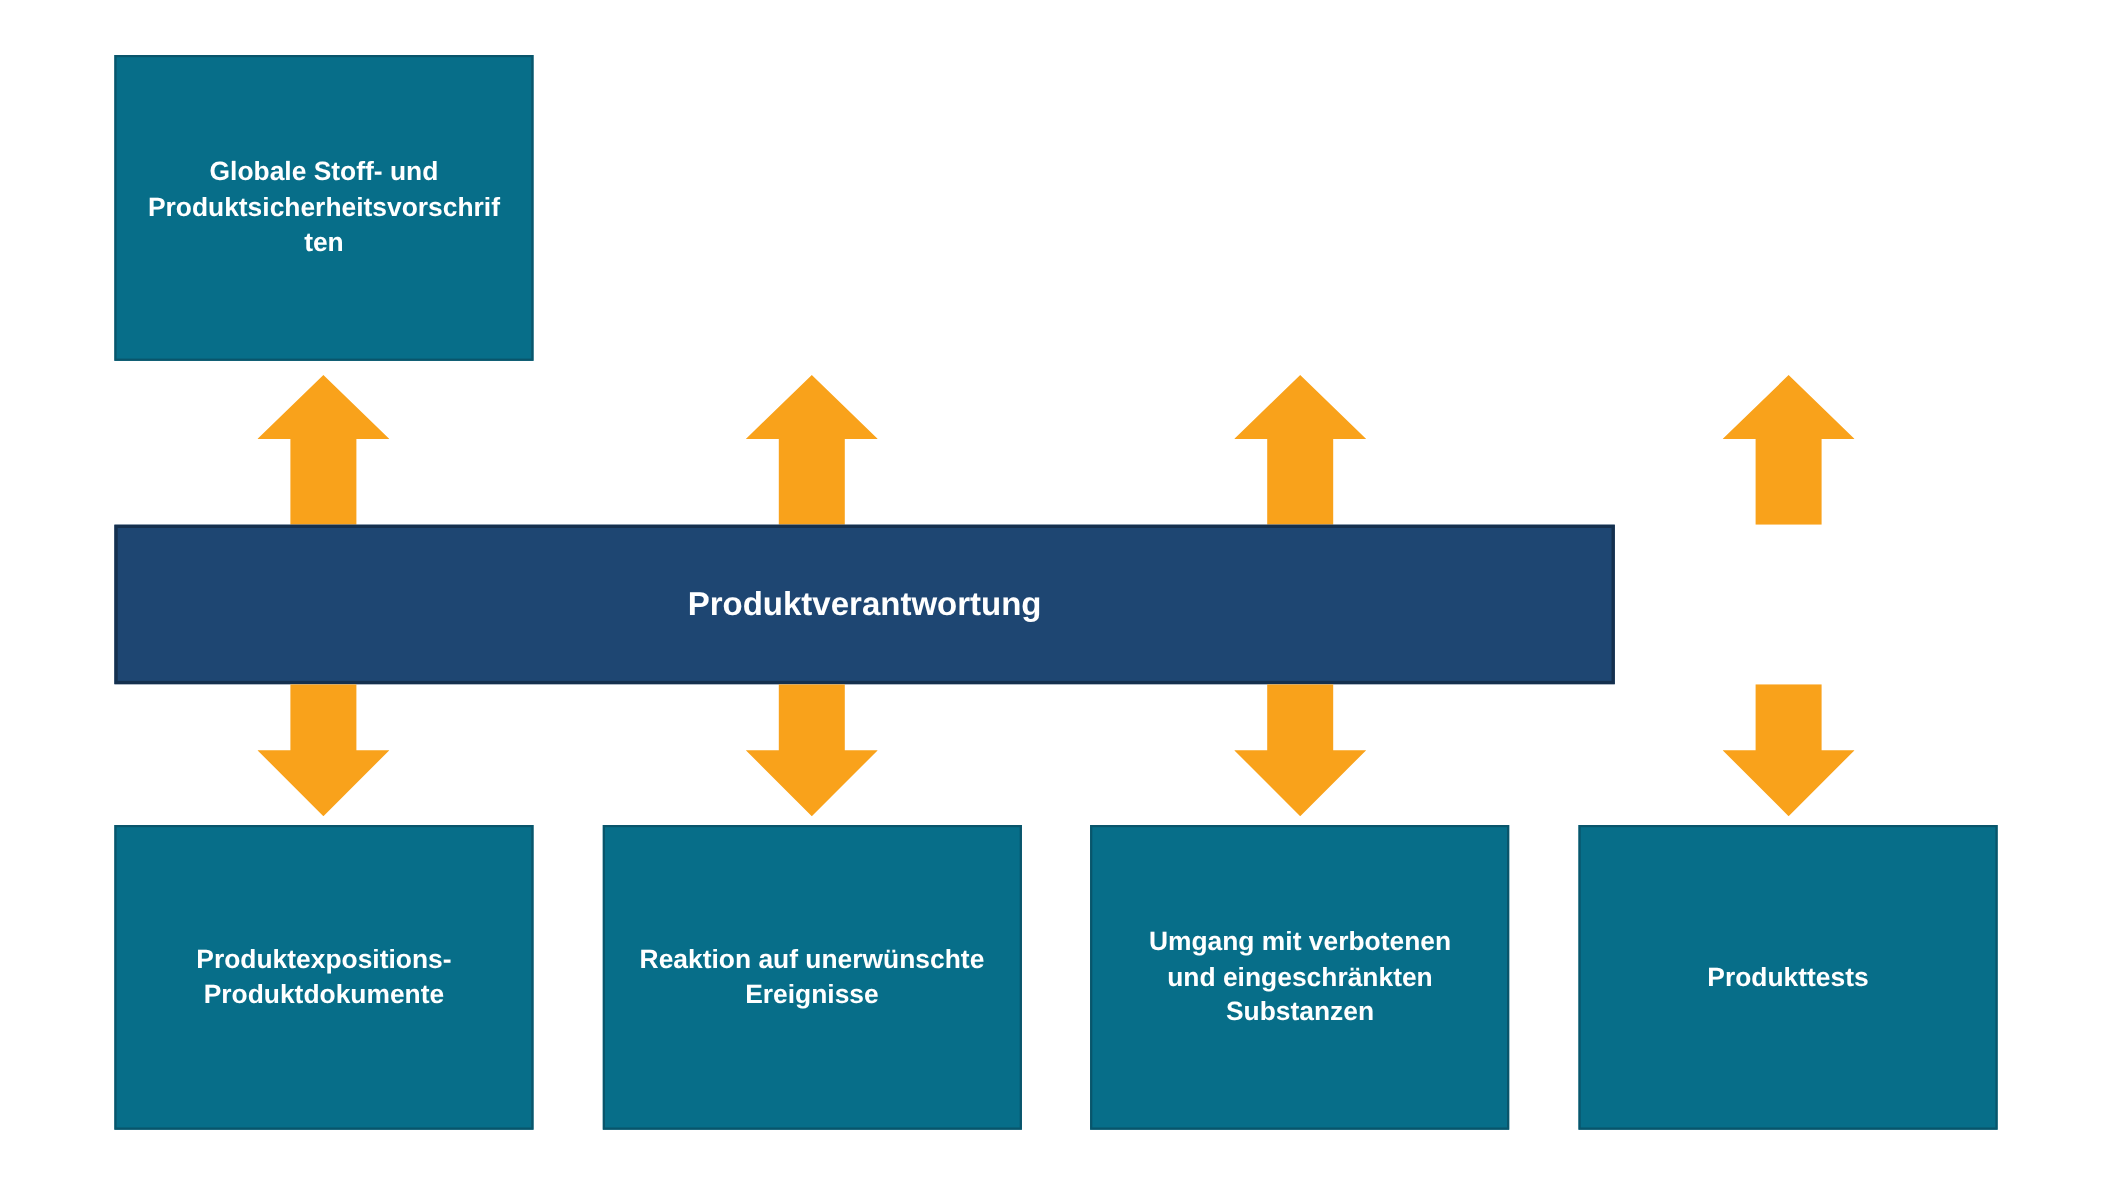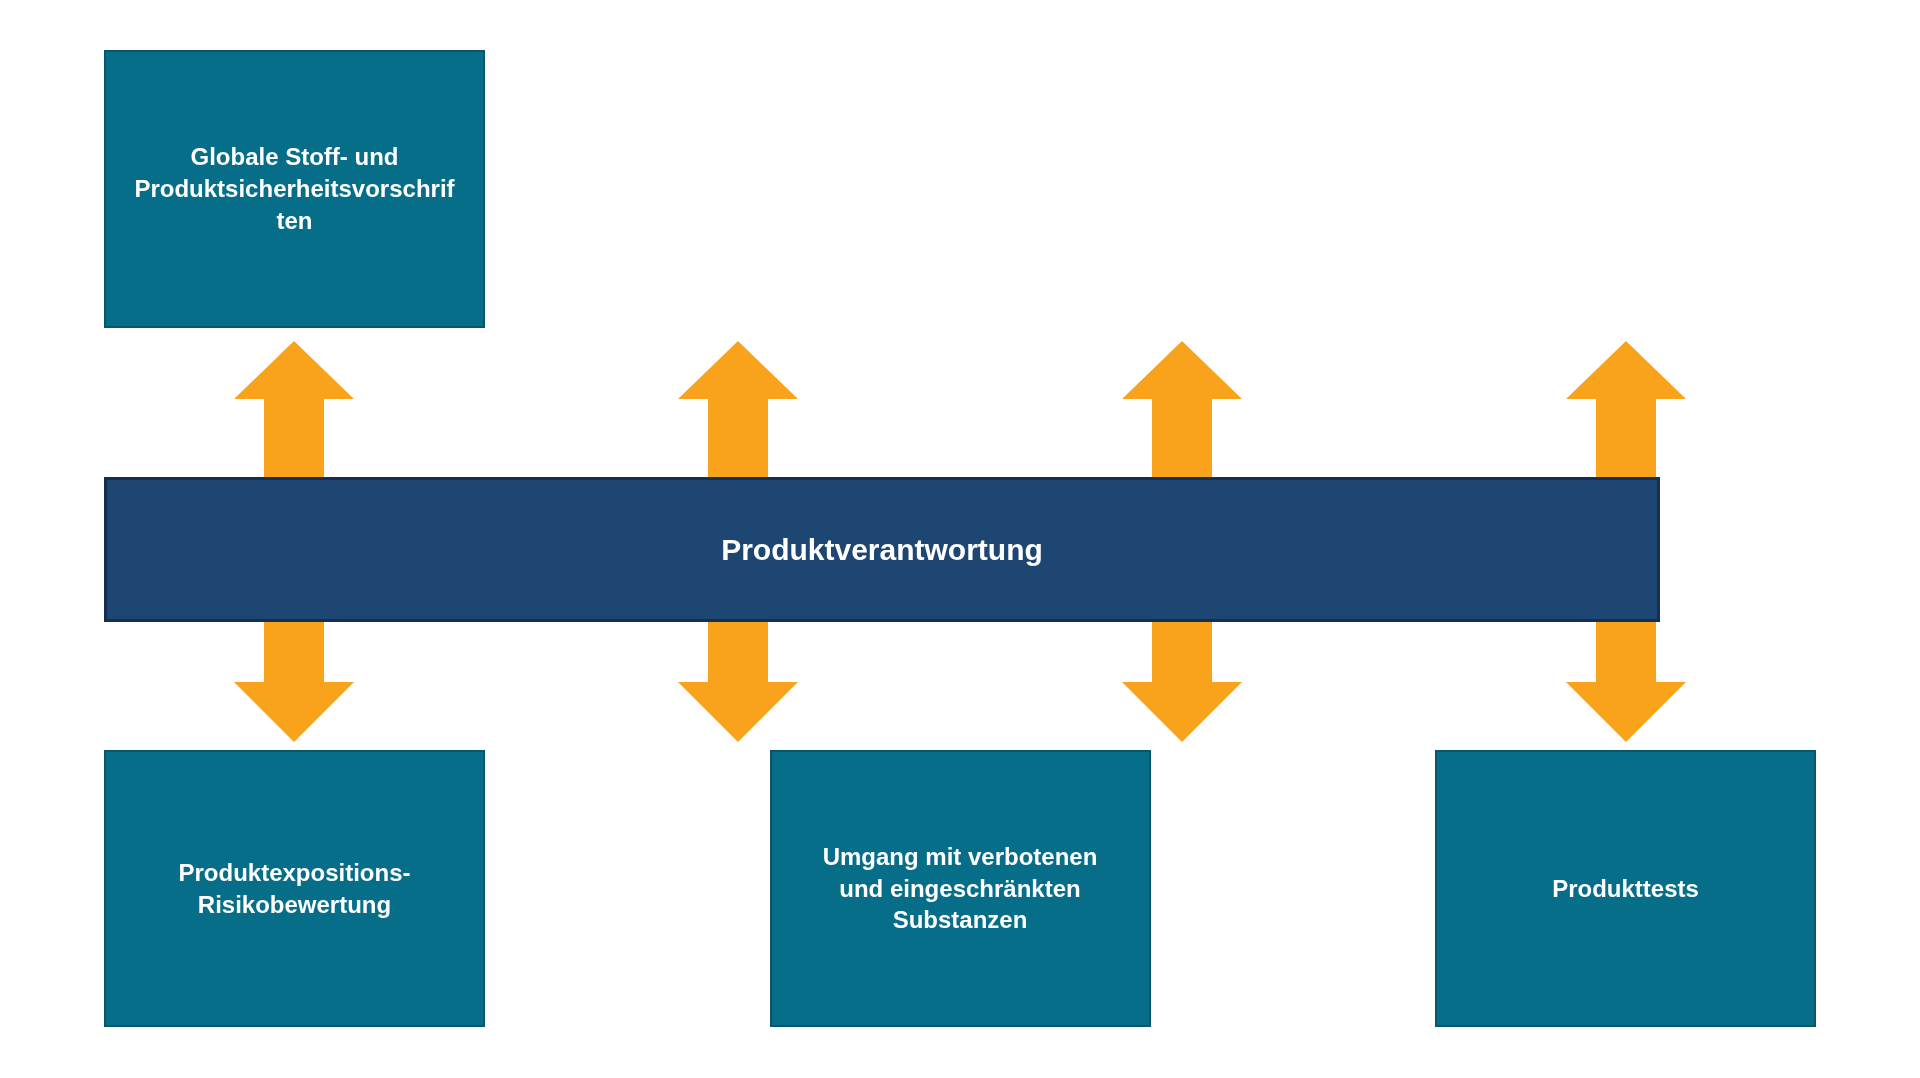--- a/index.html
+++ b/index.html
@@ -50,21 +50,21 @@
     font-weight: bold;
     line-height: 1.32;
     text-align: center;
     white-space: pre-line;
   }
 
   .center-bar {
     position: absolute;
     left: 104px;
     top: 477px;
-    width: 1556px;
+    width: 1364px;
     height: 145px;
     background: var(--bar-fill);
     border: 3px solid var(--bar-border);
     display: flex;
     align-items: center;
     justify-content: center;
   }
   .bar-label {
     color: var(--text);
     font-size: 30px;
@@ -140,21 +140,25 @@
   </div>
   <div class="arrow arrow-down col-4">
     <svg viewBox="0 0 120 120" preserveAspectRatio="none" aria-hidden="true">
       <polygon points="30,0 90,0 90,60 120,60 60,120 0,60 30,60" fill="currentColor"></polygon>
     </svg>
   </div>
 
   <div class="row bottom-row">
     <div class="box">
       <span class="box-label">Produktexpositions-
-Risikobewertung</span>
+Produktdokumente</span>
+    </div>
+    <div class="box">
+      <span class="box-label">Reaktion auf unerwünschte
+Ereignisse</span>
     </div>
     <div class="box">
       <span class="box-label">Umgang mit verbotenen
 und eingeschränkten
 Substanzen</span>
     </div>
     <div class="box">
       <span class="box-label">Produkttests</span>
     </div>
   </div>

